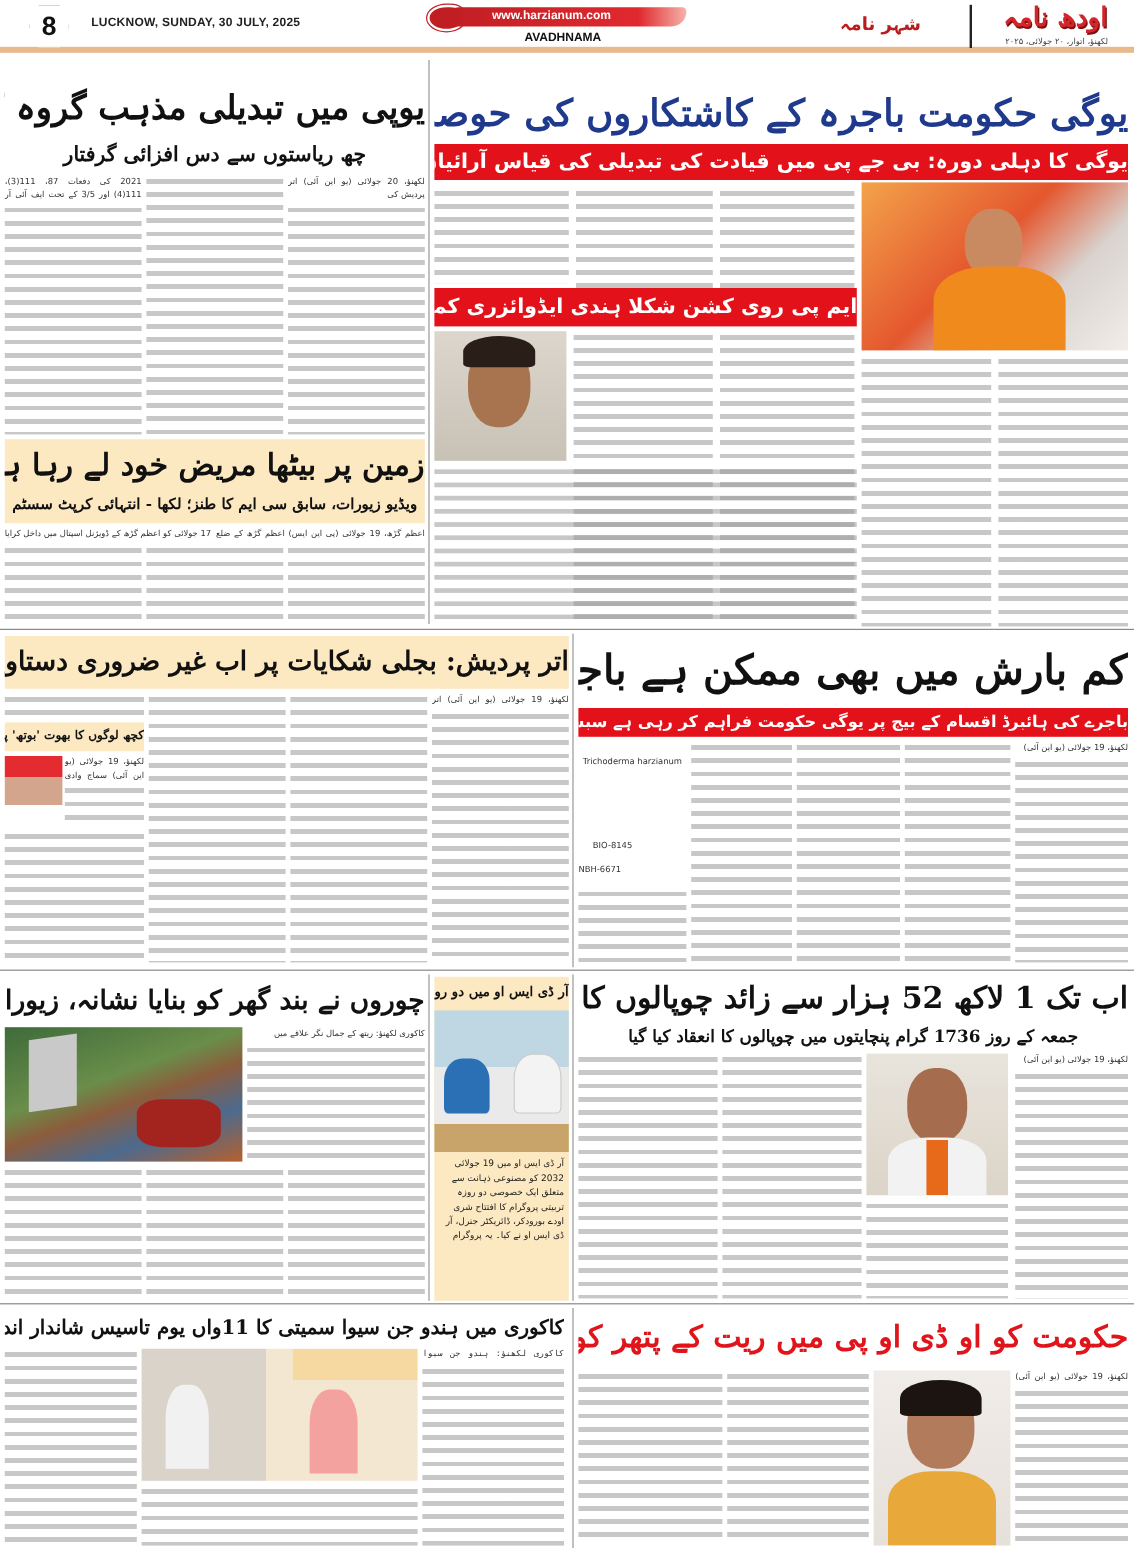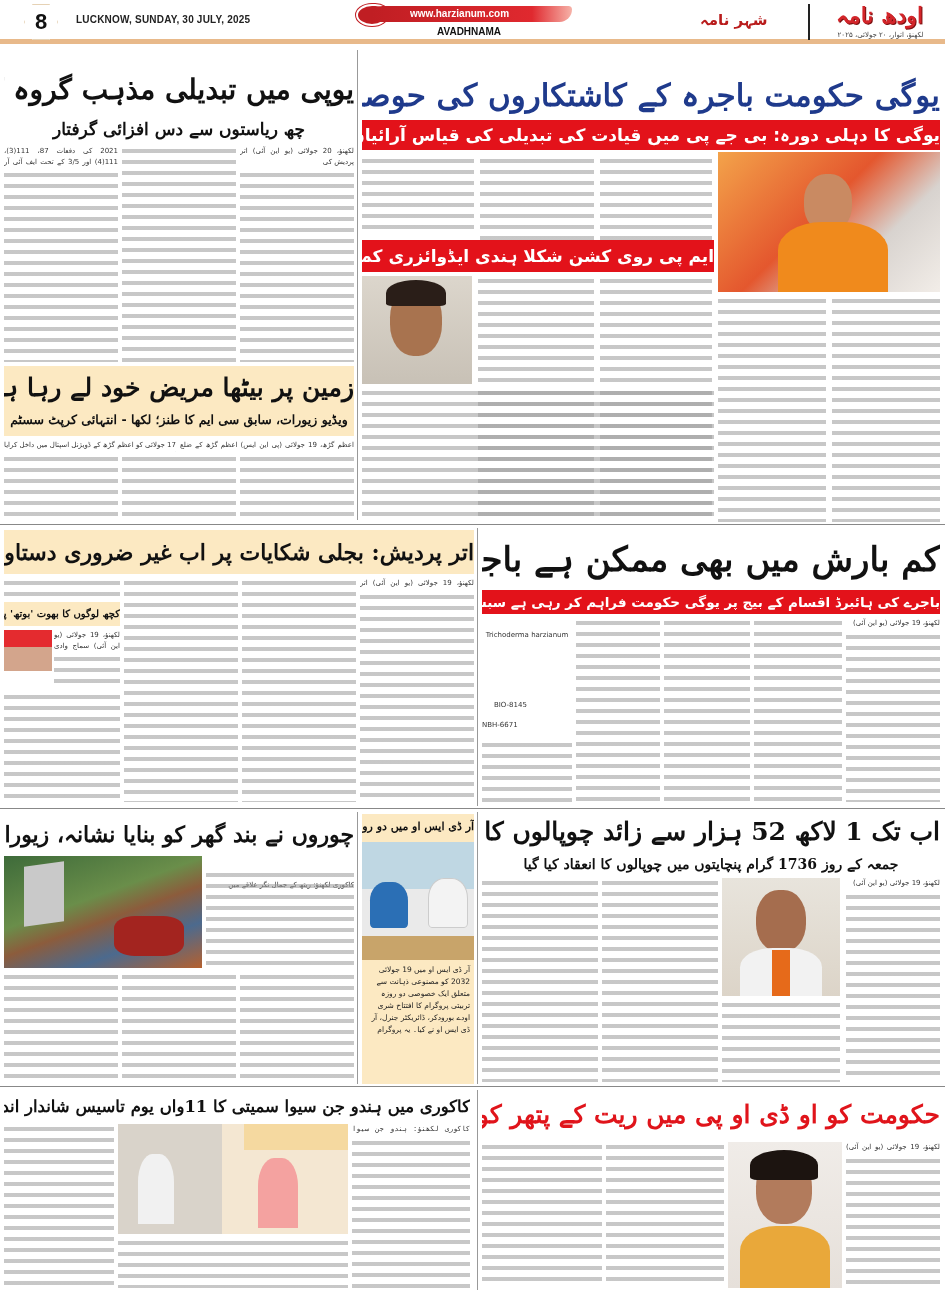--- a/index.html
+++ b/index.html
@@ -133,21 +133,21 @@
 </section>
 
 <div class="abs rule-h" style="left:0;top:808px;width:945px;"></div>
 
 <section>
   <div class="abs hl-black" style="left:4px;top:814px;width:350px;height:40px;font-size:22px;line-height:40px;">چوروں نے بند گھر کو بنایا نشانہ، زیورات اور نقدی لے کر فرار</div>
   <div class="abs photo" style="left:4px;top:856px;width:198px;height:112px;background:linear-gradient(160deg,#3e6b3a,#6a8e4a 40%,#8c5c3c 55%,#4c6a8e 75%,#b5602e);">
     <div class="abs" style="left:20px;top:8px;width:40px;height:60px;background:#c9c9c9;transform:skewY(-8deg);"></div>
     <div class="abs" style="left:110px;top:60px;width:70px;height:40px;background:#a3241f;border-radius:30%;"></div>
   </div>
-  <div class="abs col-text" style="left:206px;top:856px;width:148px;height:12px;margin-top:24px;">کاکوری لکھنؤ: ریتھ کے جمال نگر علاقے میں</div>
+  <div class="abs col-text" style="left:206px;top:856px;width:148px;height:12px;">کاکوری لکھنؤ: ریتھ کے جمال نگر علاقے میں</div>
   <div class="abs col-text lines" style="left:206px;top:870px;width:148px;height:98px;"></div>
   <div class="abs col-text lines" style="left:240px;top:972px;width:114px;height:108px;"></div>
   <div class="abs col-text lines" style="left:122px;top:972px;width:114px;height:108px;"></div>
   <div class="abs col-text lines" style="left:4px;top:972px;width:114px;height:108px;"></div>
 </section>
 
 <div class="abs rule-v" style="left:357px;top:812px;height:272px;"></div>
 
 <section>
   <div class="abs creambar" style="left:362px;top:814px;width:112px;height:270px;"></div>

